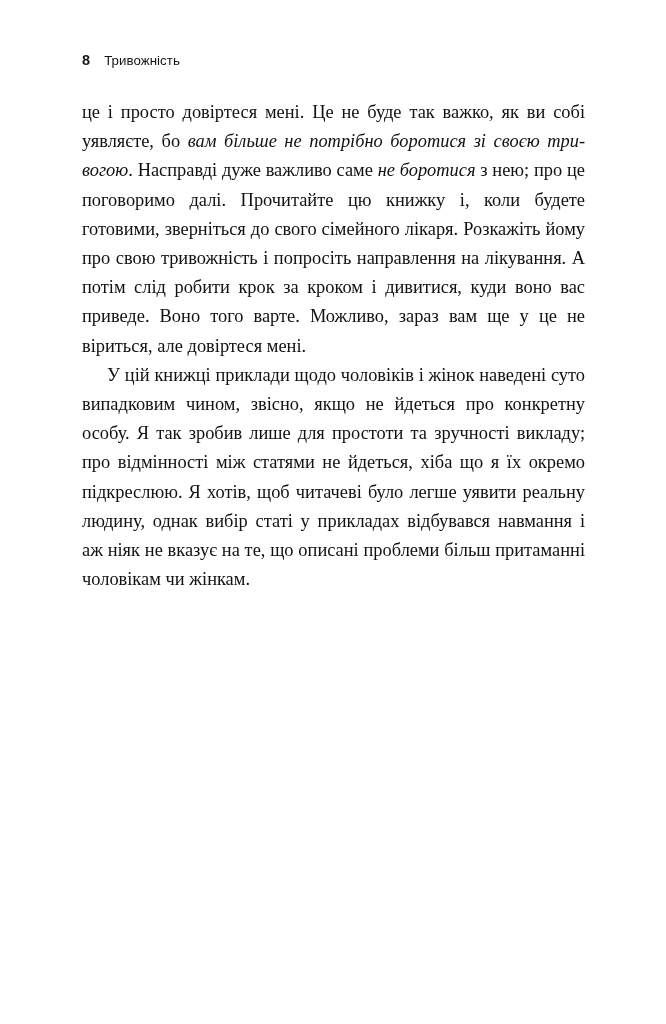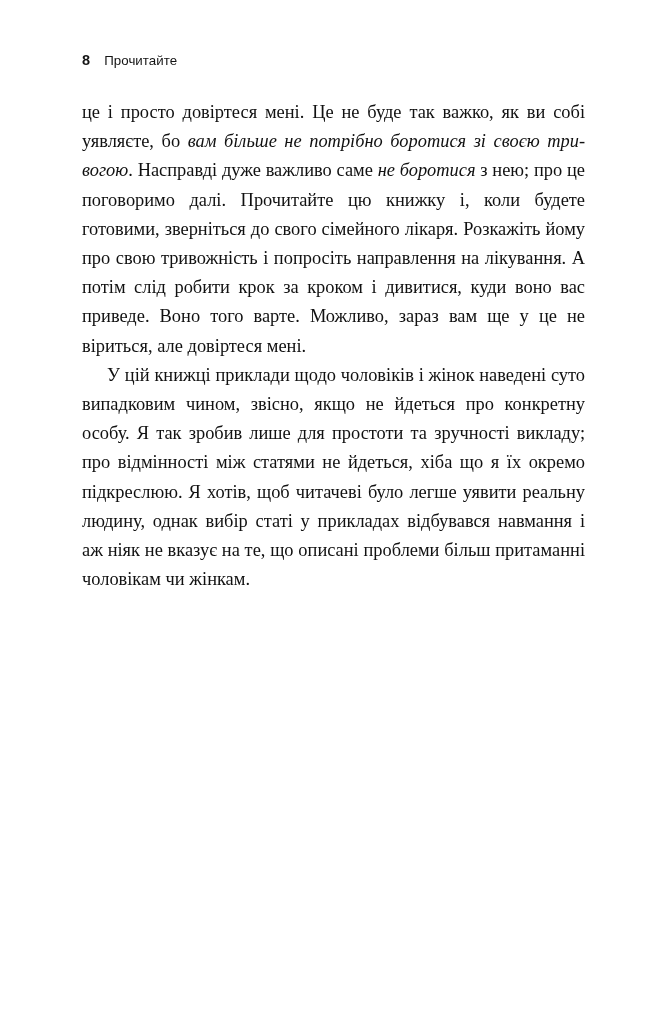--- a/index.html
+++ b/index.html
@@ -81,21 +81,21 @@
     font-style: italic;
   }
 </style>
 </head>
 <body>
 
 <div class="page">
 
   <div class="running-head">
     <span class="folio">8</span>
-    <span class="running-title">Прочитайте</span>
+    <span class="running-title">Тривожність</span>
   </div>
 
   <div class="textblock">
     <p class="para"><span>це і просто довіртеся мені. Це не буде так важко, як ви собі уявляєте, бо </span><em class="it">вам більше не потрібно боротися зі своєю три­вогою</em><span>. Насправді дуже важливо саме </span><em class="it">не боротися</em><span> з нею; про це поговоримо далі. Прочитайте цю книжку і, коли будете готовими, зверніться до свого сімейного лікаря. Розкажіть йому про свою тривожність і попросіть направлення на лі­кування. А потім слід робити крок за кроком і дивитися, куди воно вас приведе. Воно того варте. Можливо, зараз вам ще у це не віриться, але довіртеся мені.</span></p>
     <p class="para indent"><span>У цій книжці приклади щодо чоловіків і жінок наведені суто випадковим чином, звісно, якщо не йдеться про кон­кретну особу. Я так зробив лише для простоти та зручнос­ті викладу; про відмінності між статями не йдеться, хіба що я їх окремо підкреслюю. Я хотів, щоб читачеві було лег­ше уявити реальну людину, однак вибір статі у прикладах відбувався навмання і аж ніяк не вказує на те, що описані проблеми більш притаманні чоловікам чи жінкам.</span></p>
   </div>
 
 </div>
 
 </body></html>

